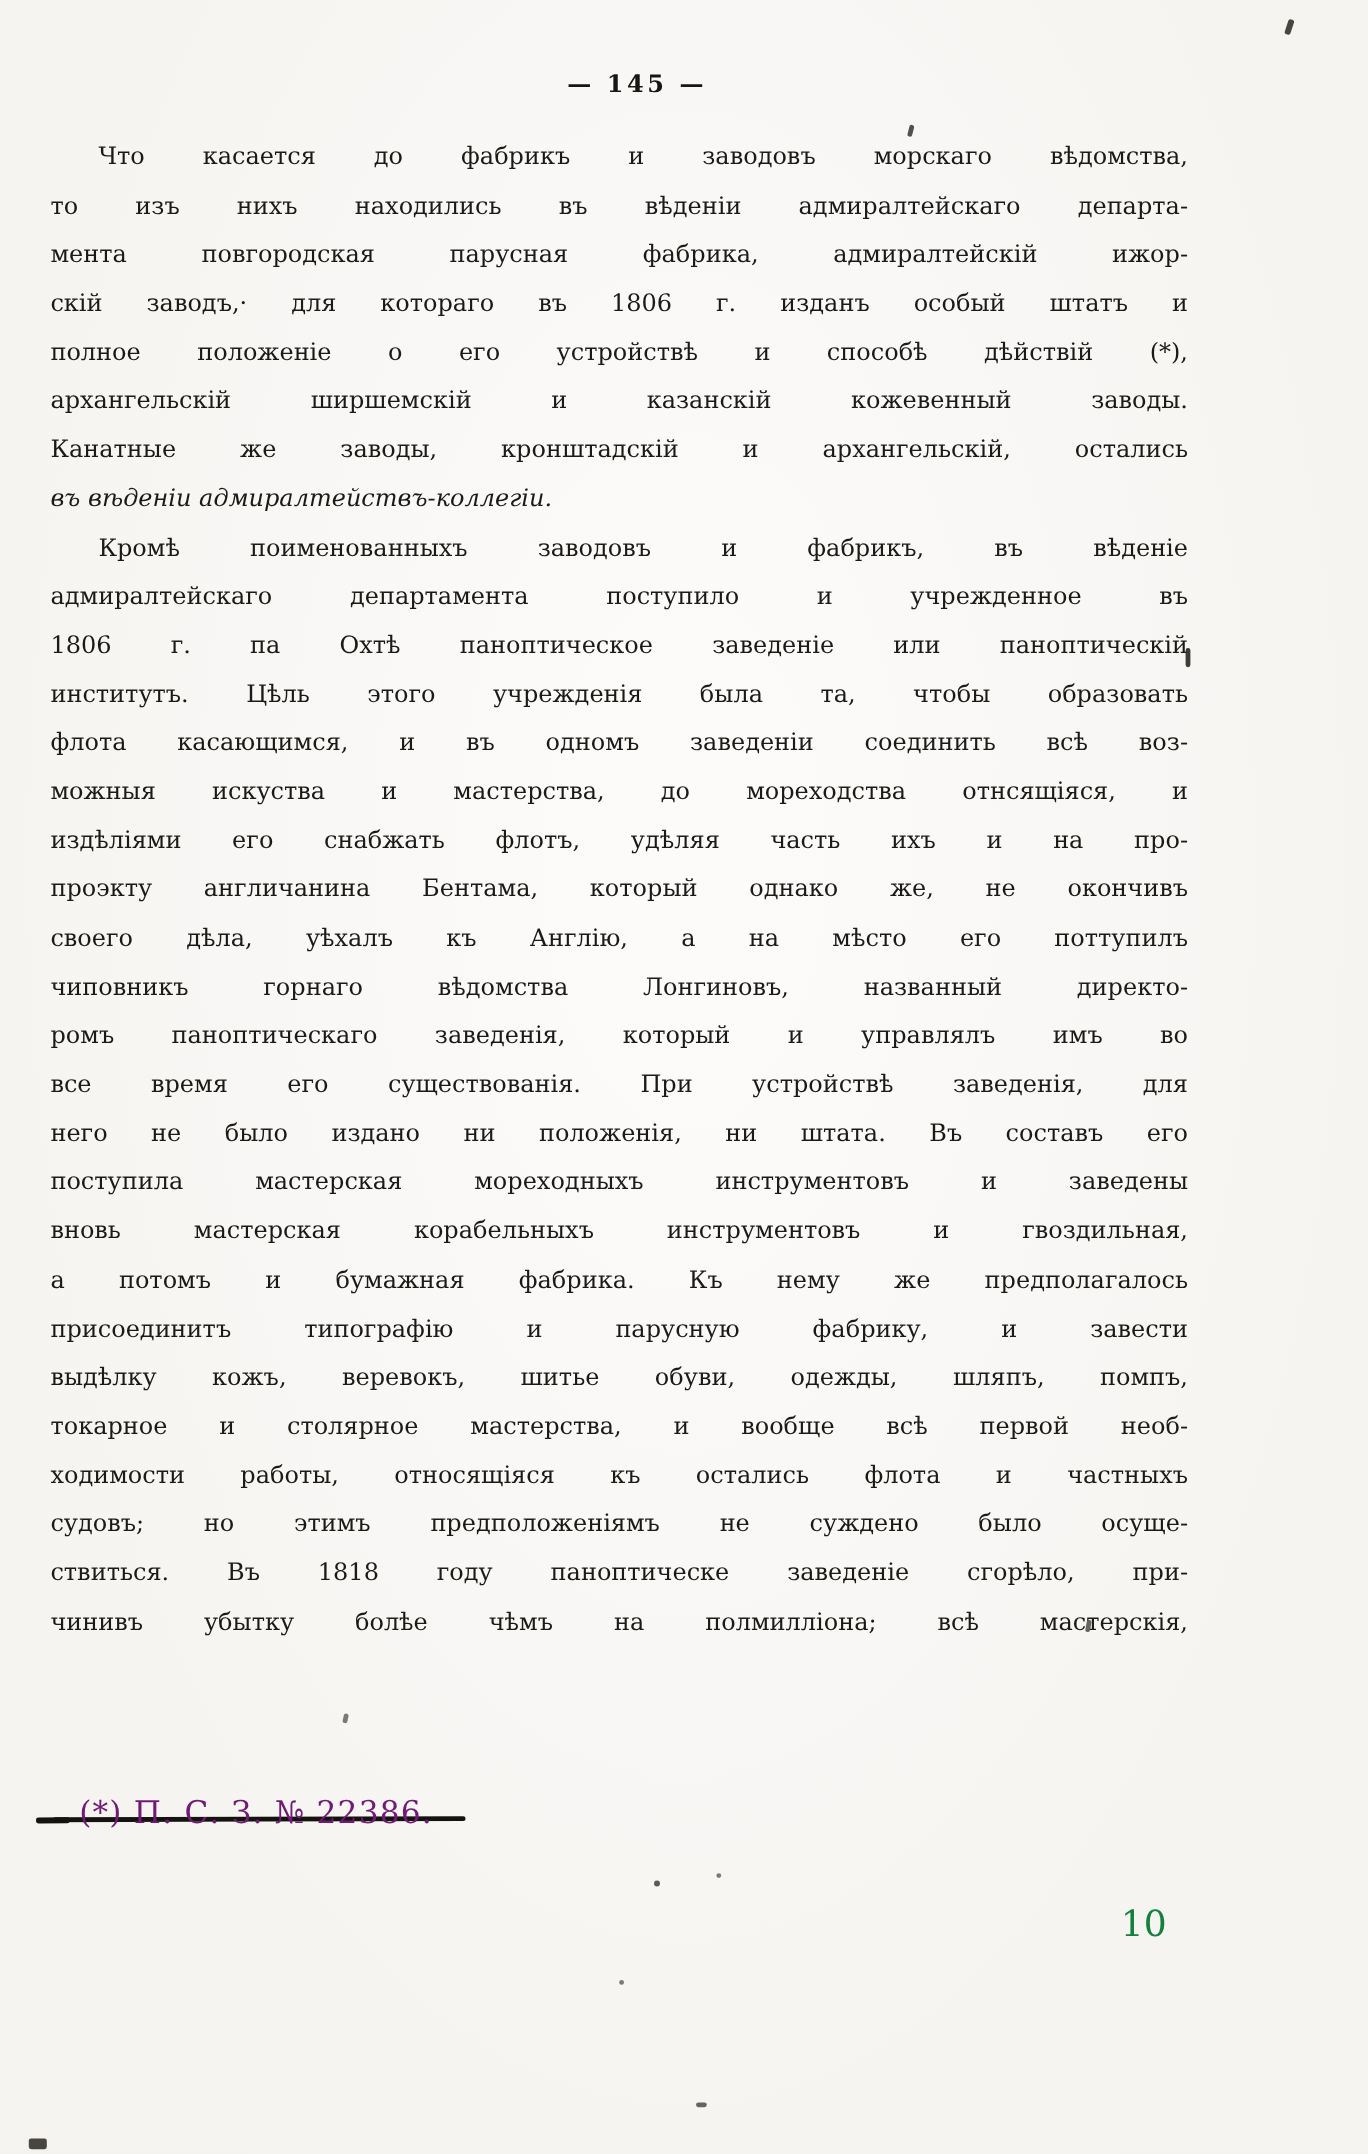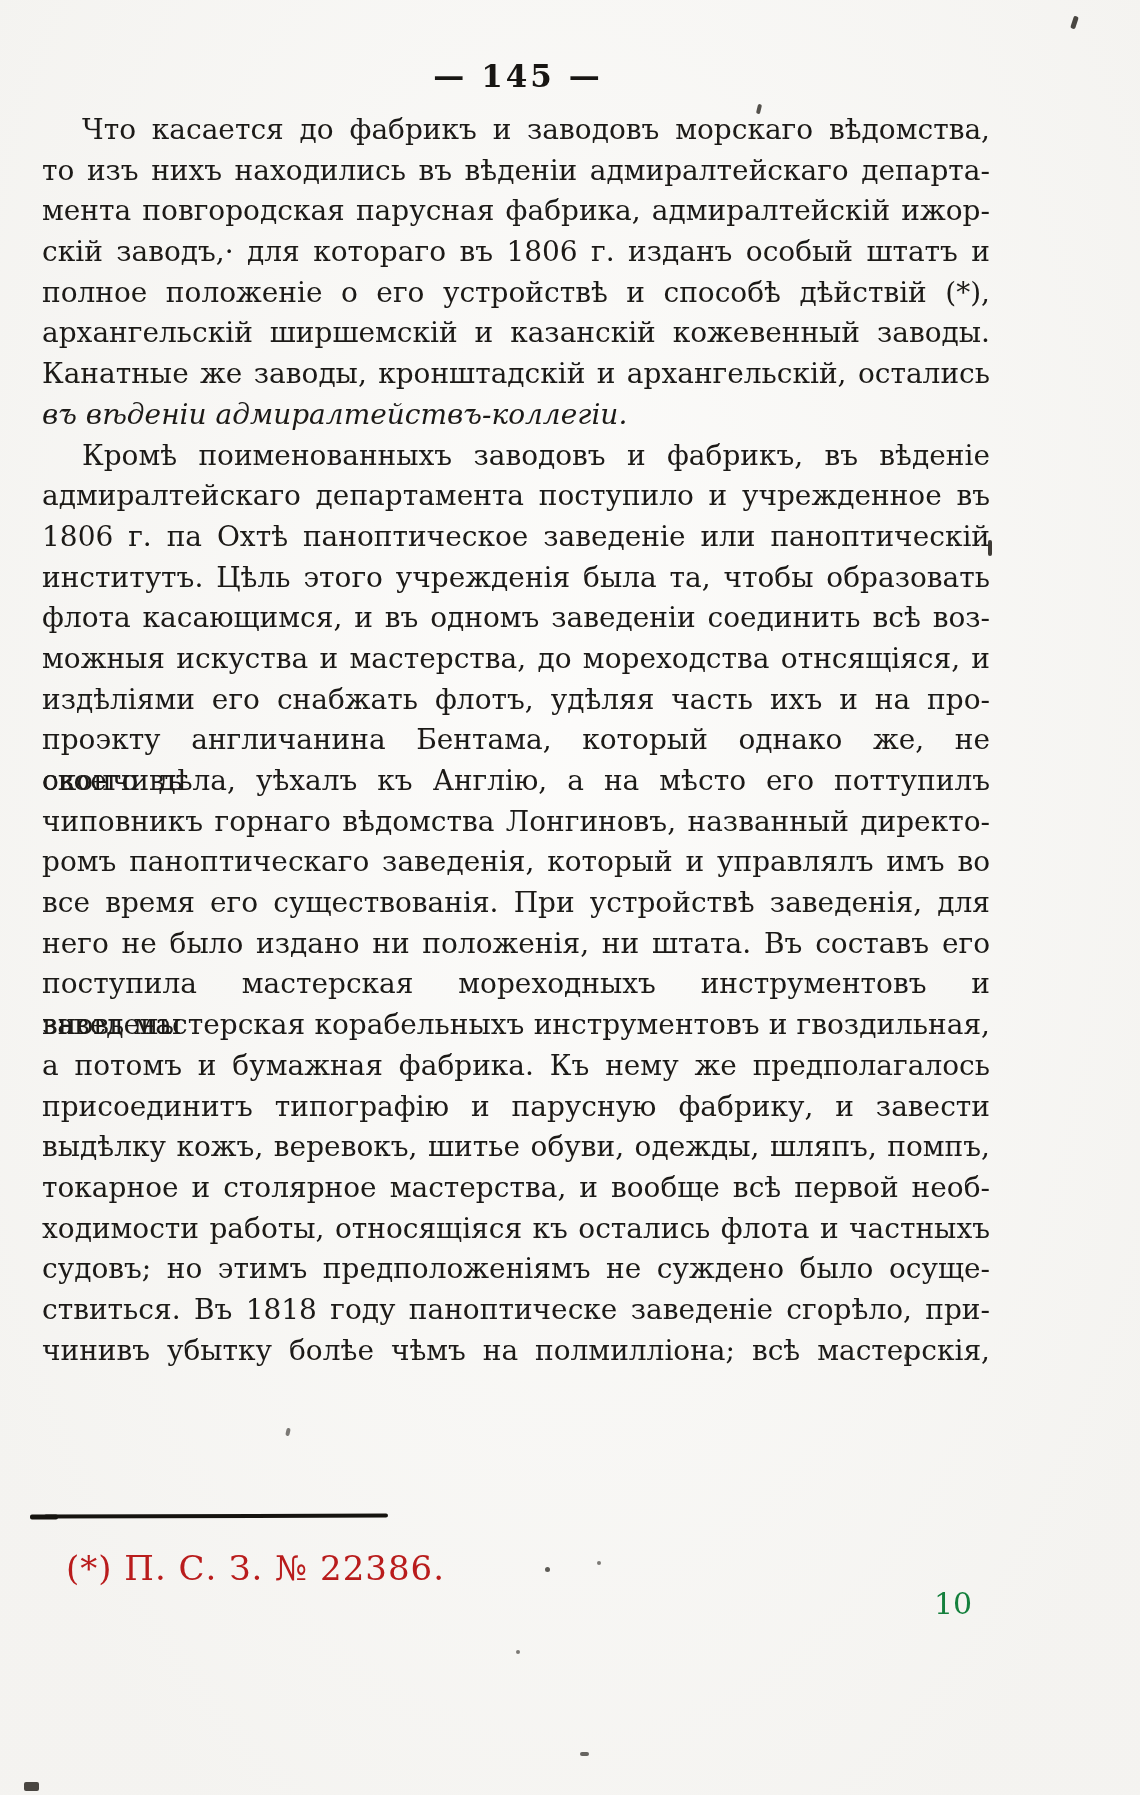--- a/index.html
+++ b/index.html
@@ -8,28 +8,28 @@
     width:1140px; height:1795px;
     background:
       radial-gradient(ellipse at 50% 40%, rgba(255,255,255,0.5), rgba(0,0,0,0.02) 85%),
       #f9f8f5;
     font-family:"DejaVu Serif", serif;
     color:#1c1a17;
     position:relative;
     overflow:hidden;
   }
   .page-header {
-    position:absolute; top:58px; left:46px; width:944px;
+    position:absolute; top:58px; left:59px; width:944px;
     text-align:center;
-    font-size:31px; font-weight:bold; letter-spacing:3px;
+    font-size:20px; font-weight:bold; letter-spacing:3px;
     color:#181613;
   }
   .text-block {
     position:absolute; top:110px; left:42px; width:948px;
-    font-size:28px; line-height:40.7px;
+    font-size:20px; line-height:40.7px;
   }
   .line {
     height:40.7px;
     text-align:justify;
     text-align-last:justify;
     white-space:nowrap; 
   }
   .line { white-space:normal; }
   .line.indent { padding-left:40px; }
   .line.left { text-align-last:left;font-style:italic; }
@@ -37,23 +37,23 @@
     position:absolute; top:1514px; left:44px; width:344px; height:4px;
     background:#15130f;
     transform:rotate(-0.15deg);
     border-radius:2px;
   }
   .footnote-rule:before {
     content:""; position:absolute; left:-14px; top:0; width:28px; height:5px;
     background:#15130f; border-radius:2px;
   }
   .footnote {
-    position:absolute; top:1548px; left:66px;
-    font-size:34px; letter-spacing:1px;
-    color:#b91c1c;
+    position:absolute; top:1496px; left:66px;
+    font-size:26px; letter-spacing:1px;
+    color:#701a75;
   }
   .page-signature {
     position:absolute; top:1586px; left:934px;
     font-size:30px; color:#15803d;
   }
   .speck { position:absolute; background:#2a2722; border-radius:2px; }
   .s1 { left:1072px; top:16px;  width:5px;  height:13px; transform:rotate(18deg); opacity:.85; }
   .s2 { left:757px;  top:104px; width:4px;  height:10px; transform:rotate(14deg); opacity:.8; }
   .s3 { left:988px;  top:540px; width:4px;  height:16px; opacity:.9; }
   .s4 { left:905px;  top:1350px; width:4px; height:10px; transform:rotate(10deg); opacity:.7; }

